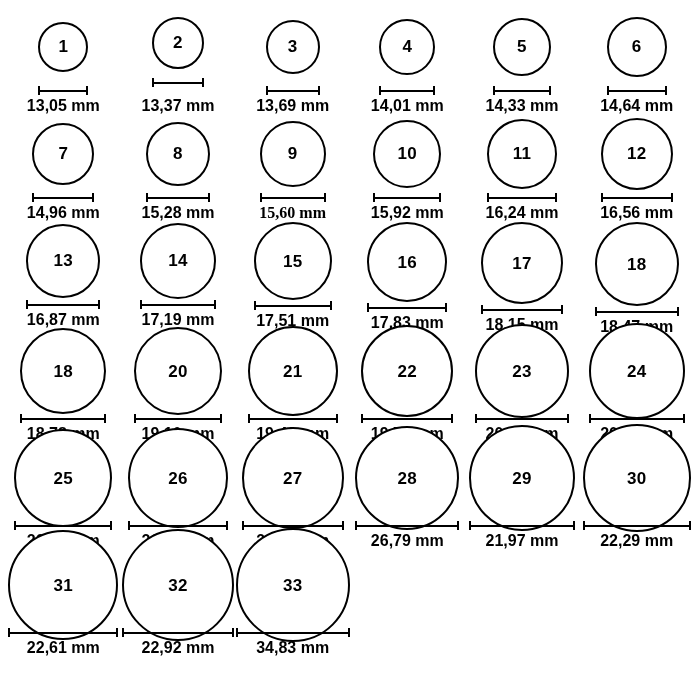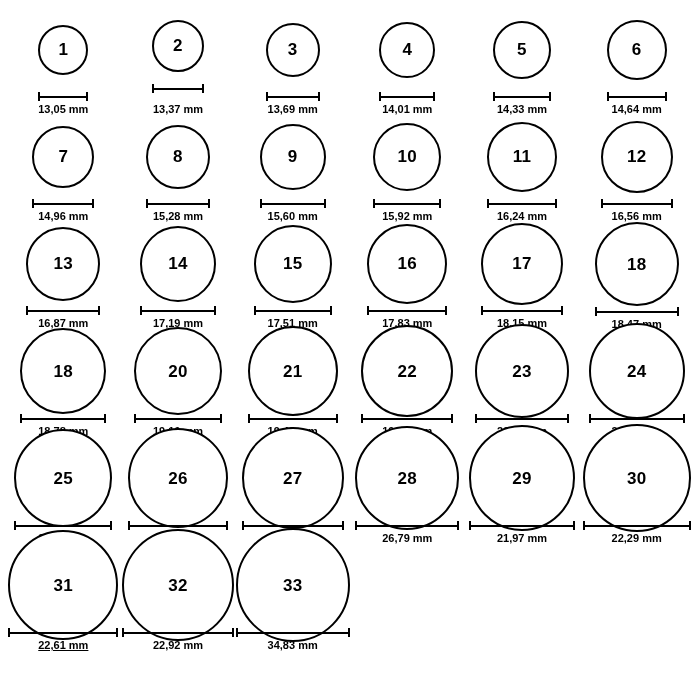--- a/index.html
+++ b/index.html
@@ -77,21 +77,21 @@
   .caliper .tick {
     position: absolute;
     top: 0;
     width: 2px;
     height: 9px;
     background: #000000;
   }
   .caliper .tick.left { left: 0; }
   .caliper .tick.right { right: 0; }
   .ring-label {
-    font-size: 11px;
+    font-size: 16px;
     font-weight: bold;
     margin-top: 2px;
     white-space: nowrap;
     color: #000000;
   }
 </style>
 </head>
 <body>
 
 <div id="sizer-chart">
@@ -215,21 +215,21 @@
           </div>
           <div class="ring-label">15,28 mm</div>
         </div>
       </div>
       <div class="ring-cell">
         <div class="ring-circle-wrap">
           <div class="ring-circle" style="width: 66px; height: 66px;">
             <span class="ring-number">9</span>
           </div>
         </div>
-        <div class="ring-measure" style="width: 66px;">
+        <div class="ring-measure" style="width: 66px; font-family: Liberation Serif, serif;">
           <div class="caliper" style="width: 66px;">
             <div class="bar"></div>
             <div class="tick left"></div>
             <div class="tick right"></div>
           </div>
           <div class="ring-label">15,60 mm</div>
         </div>
       </div>
       <div class="ring-cell">
         <div class="ring-circle-wrap">
@@ -545,21 +545,21 @@
           </div>
           <div class="ring-label">22,29 mm</div>
         </div>
       </div>
       <div class="ring-cell">
         <div class="ring-circle-wrap">
           <div class="ring-circle" style="width: 110px; height: 110px;">
             <span class="ring-number">31</span>
           </div>
         </div>
-        <div class="ring-measure" style="width: 110px; text-decoration: underline;">
+        <div class="ring-measure" style="width: 110px;">
           <div class="caliper" style="width: 110px;">
             <div class="bar"></div>
             <div class="tick left"></div>
             <div class="tick right"></div>
           </div>
           <div class="ring-label">22,61 mm</div>
         </div>
       </div>
       <div class="ring-cell">
         <div class="ring-circle-wrap">

